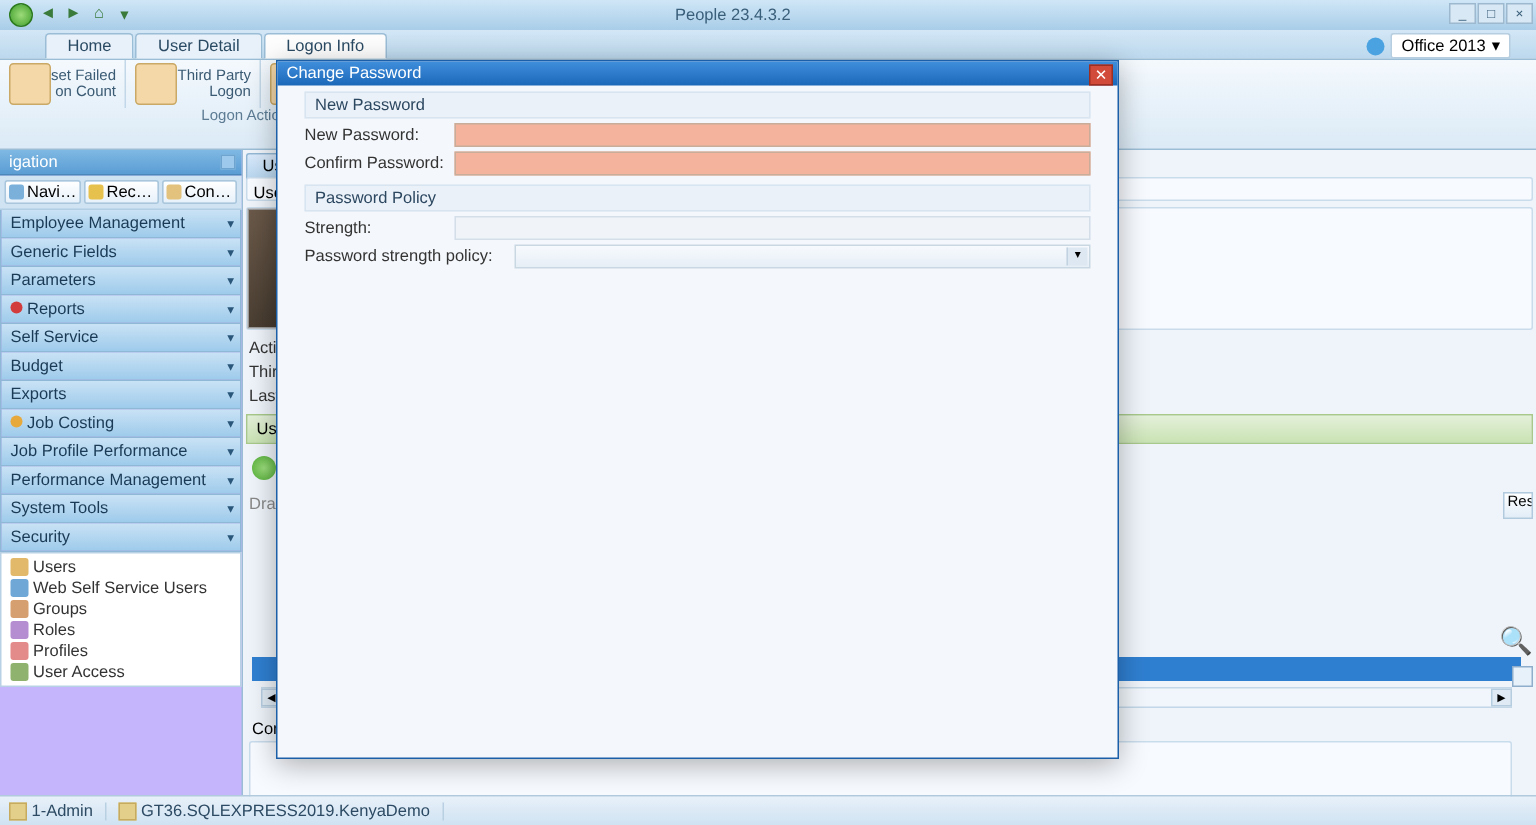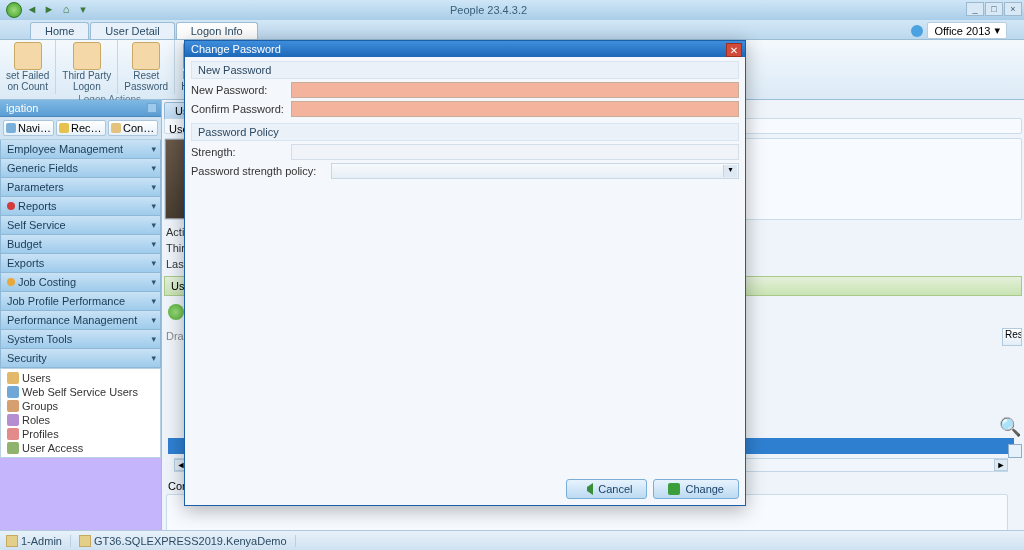--- a/index.html
+++ b/index.html
@@ -13,21 +13,21 @@
   .qat span { width:14px; height:14px; display:inline-block; text-align:center; color:#3a7a3a;}
   
   .tabstrip { height:20px; background:linear-gradient(#d3e7f6,#bcd8ed); display:flex; align-items:end; padding-left:30px; position:relative; border-bottom:1px solid #9bbdd6;}
   .tab { padding:2px 14px; border:1px solid #9bbdd6; border-bottom:none; background:#e8f1f9; margin-right:1px; border-radius:3px 3px 0 0; color:#2a4a63; cursor:pointer;}
   .tab.active { background:#fdfdfd; }
   .tabstrip .extras { position:absolute; right:17px; top:2px; display:flex; align-items:center; gap:4px;}
   .tabstrip .extras .pill { border:1px solid #b6cee0; background:#fff; padding:1px 6px; border-radius:2px; display:flex; align-items:center; gap:4px;}
   .rnd-icon { width:12px; height:12px; border-radius:6px; background:#4aa3e0; display:inline-block;}
   
   .ribbon { height:60px; background:linear-gradient(#f4f9fd,#dbeaf6); border-bottom:1px solid #9bbdd6; display:flex; }
-  .rgroup { border-right:1px solid #c2d7e7; padding:2px 6px; text-align:center; display:flex; flex-direction:column; align-items:center; justify-content:flex-end; color:#3b5b74;}
+  .rgroup { border-right:1px solid #c2d7e7; padding:2px 6px; text-align:right; display:flex; flex-direction:row; align-items:center; justify-content:flex-end; color:#3b5b74;}
   .rgroup .ricon { width:28px; height:28px; background:#f5d8a8; border:1px solid #caa865; border-radius:3px;}
   .rgroup .lbl { font-size:10px; white-space:pre-line; line-height:11px;}
   .rgroup-wrap { display:flex; flex-direction:column;}
   .rgroup-row { display:flex; }
   .group-title{ font-size:10px; color:#5d7c94; text-align:center;}
   
   .body { display:flex; height:430px; }
   
   .navpanel { width:162px; background:#c4b5fd; border-right:1px solid #9bbdd6; display:flex; flex-direction:column;}
   .navhead { background:linear-gradient(#7fb8e3,#5a9dd4); color:#fff; padding:2px 6px; font-size:11px; border-bottom:1px solid #4b87b8; position:relative;}
@@ -56,21 +56,21 @@
   .right-edge .mag { font-size:18px; color:#333;}
   .right-edge .sq { width:14px; height:14px; border:1px solid #8faecb; background:#e7f1fa;}
   .resetbtn { position:absolute; right:2px; top:228px; width:20px; height:18px; background:linear-gradient(#fff,#e2edf7); border:1px solid #b1cadd; font-size:10px; overflow:hidden; padding-left:2px;}
   .scroll-thin { position:absolute; left:12px; right:16px; height:14px; border:1px solid #c3d7e8; background:#f0f6fb; top:340px;}
   .scroll-thin .l,.scroll-thin .r{ position:absolute; top:0; width:14px; height:12px; background:#dfeaf4; border:1px solid #b6cde0; text-align:center; font-size:9px;}
   .scroll-thin .l{left:-1px;} .scroll-thin .r{right:-1px;}
   
   .dialog { position:absolute; left:184px; top:40px; width:562px; height:466px; border:1px solid #1a5fa8; box-shadow:0 4px 18px rgba(0,0,0,.3); background:#f4f7fb; z-index:50; display:flex; flex-direction:column;}
   .dlg-title { background:linear-gradient(#3f8edc,#1b68b8); color:#fff; padding:2px 6px; font-size:11px; position:relative;}
   .dlg-close { position:absolute; right:3px; top:2px; width:16px; height:14px; background:#d24a3a; color:#fff; text-align:center; line-height:13px; font-size:10px; border:1px solid #9c2f22; cursor:pointer;}
-  .dlg-body { flex:1; padding:4px 6px; overflow:auto;}
+  .dlg-body { flex:1; padding:4px 18px; overflow:auto;}
   .section-head { background:#eaf1f8; border:1px solid #d8e4ef; padding:2px 6px; color:#2c4760; margin-bottom:2px;}
   .row { display:flex; align-items:center; margin:3px 0;}
   .row label { width:100px; color:#333; font-size:11px;}
   .row .field { flex:1; height:16px; border:1px solid #c7ad9a;}
   .row .field.req { background:#f3b39d;}
   .row .disp { flex:1; height:16px; border:1px solid #d3dee9; background:#f0f4f9; padding-left:4px;}
   .row .combo { flex:1; height:16px; border:1px solid #c9d7e3; background:linear-gradient(#f7fafd,#e6eef6); position:relative;}
   .row .combo .dd { position:absolute; right:1px; top:1px; width:14px; height:12px; background:#dde8f2; border-left:1px solid #c2d2e0; font-size:8px; text-align:center;}
   .dlg-foot { padding:6px; display:flex; justify-content:flex-end; gap:6px;}
   .btn { background:linear-gradient(#e7f3fd,#bcdaf2); border:1px solid #7baed6; padding:3px 14px; border-radius:3px; color:#1a4268; display:flex; align-items:center; gap:5px; cursor:pointer;}
@@ -268,30 +268,20 @@
       <div class="disp"></div>
     </div>
     <div class="row">
       <label style="width:140px">Password strength policy:</label>
       <div class="combo">
         <span style="color:#999; padding-left:4px"></span>
         <span class="dd">▾</span>
       </div>
     </div>
   </div>
-  <div class="dlg-foot">
-    <div class="btn">
-        <span class="bi bi-back"></span>
-        <span>Cancel</span>
-      </div>
-    <div class="btn">
-        <span class="bi bi-ok"></span>
-        <span>Change</span>
-      </div>
-  </div>
 </div>
 
 <div class="status">
   <div class="chip">
       <span class="si"></span>
       <span>1-Admin</span>
     </div>
   <div class="chip">
       <span class="si"></span>
       <span>GT36.SQLEXPRESS2019.KenyaDemo</span>

